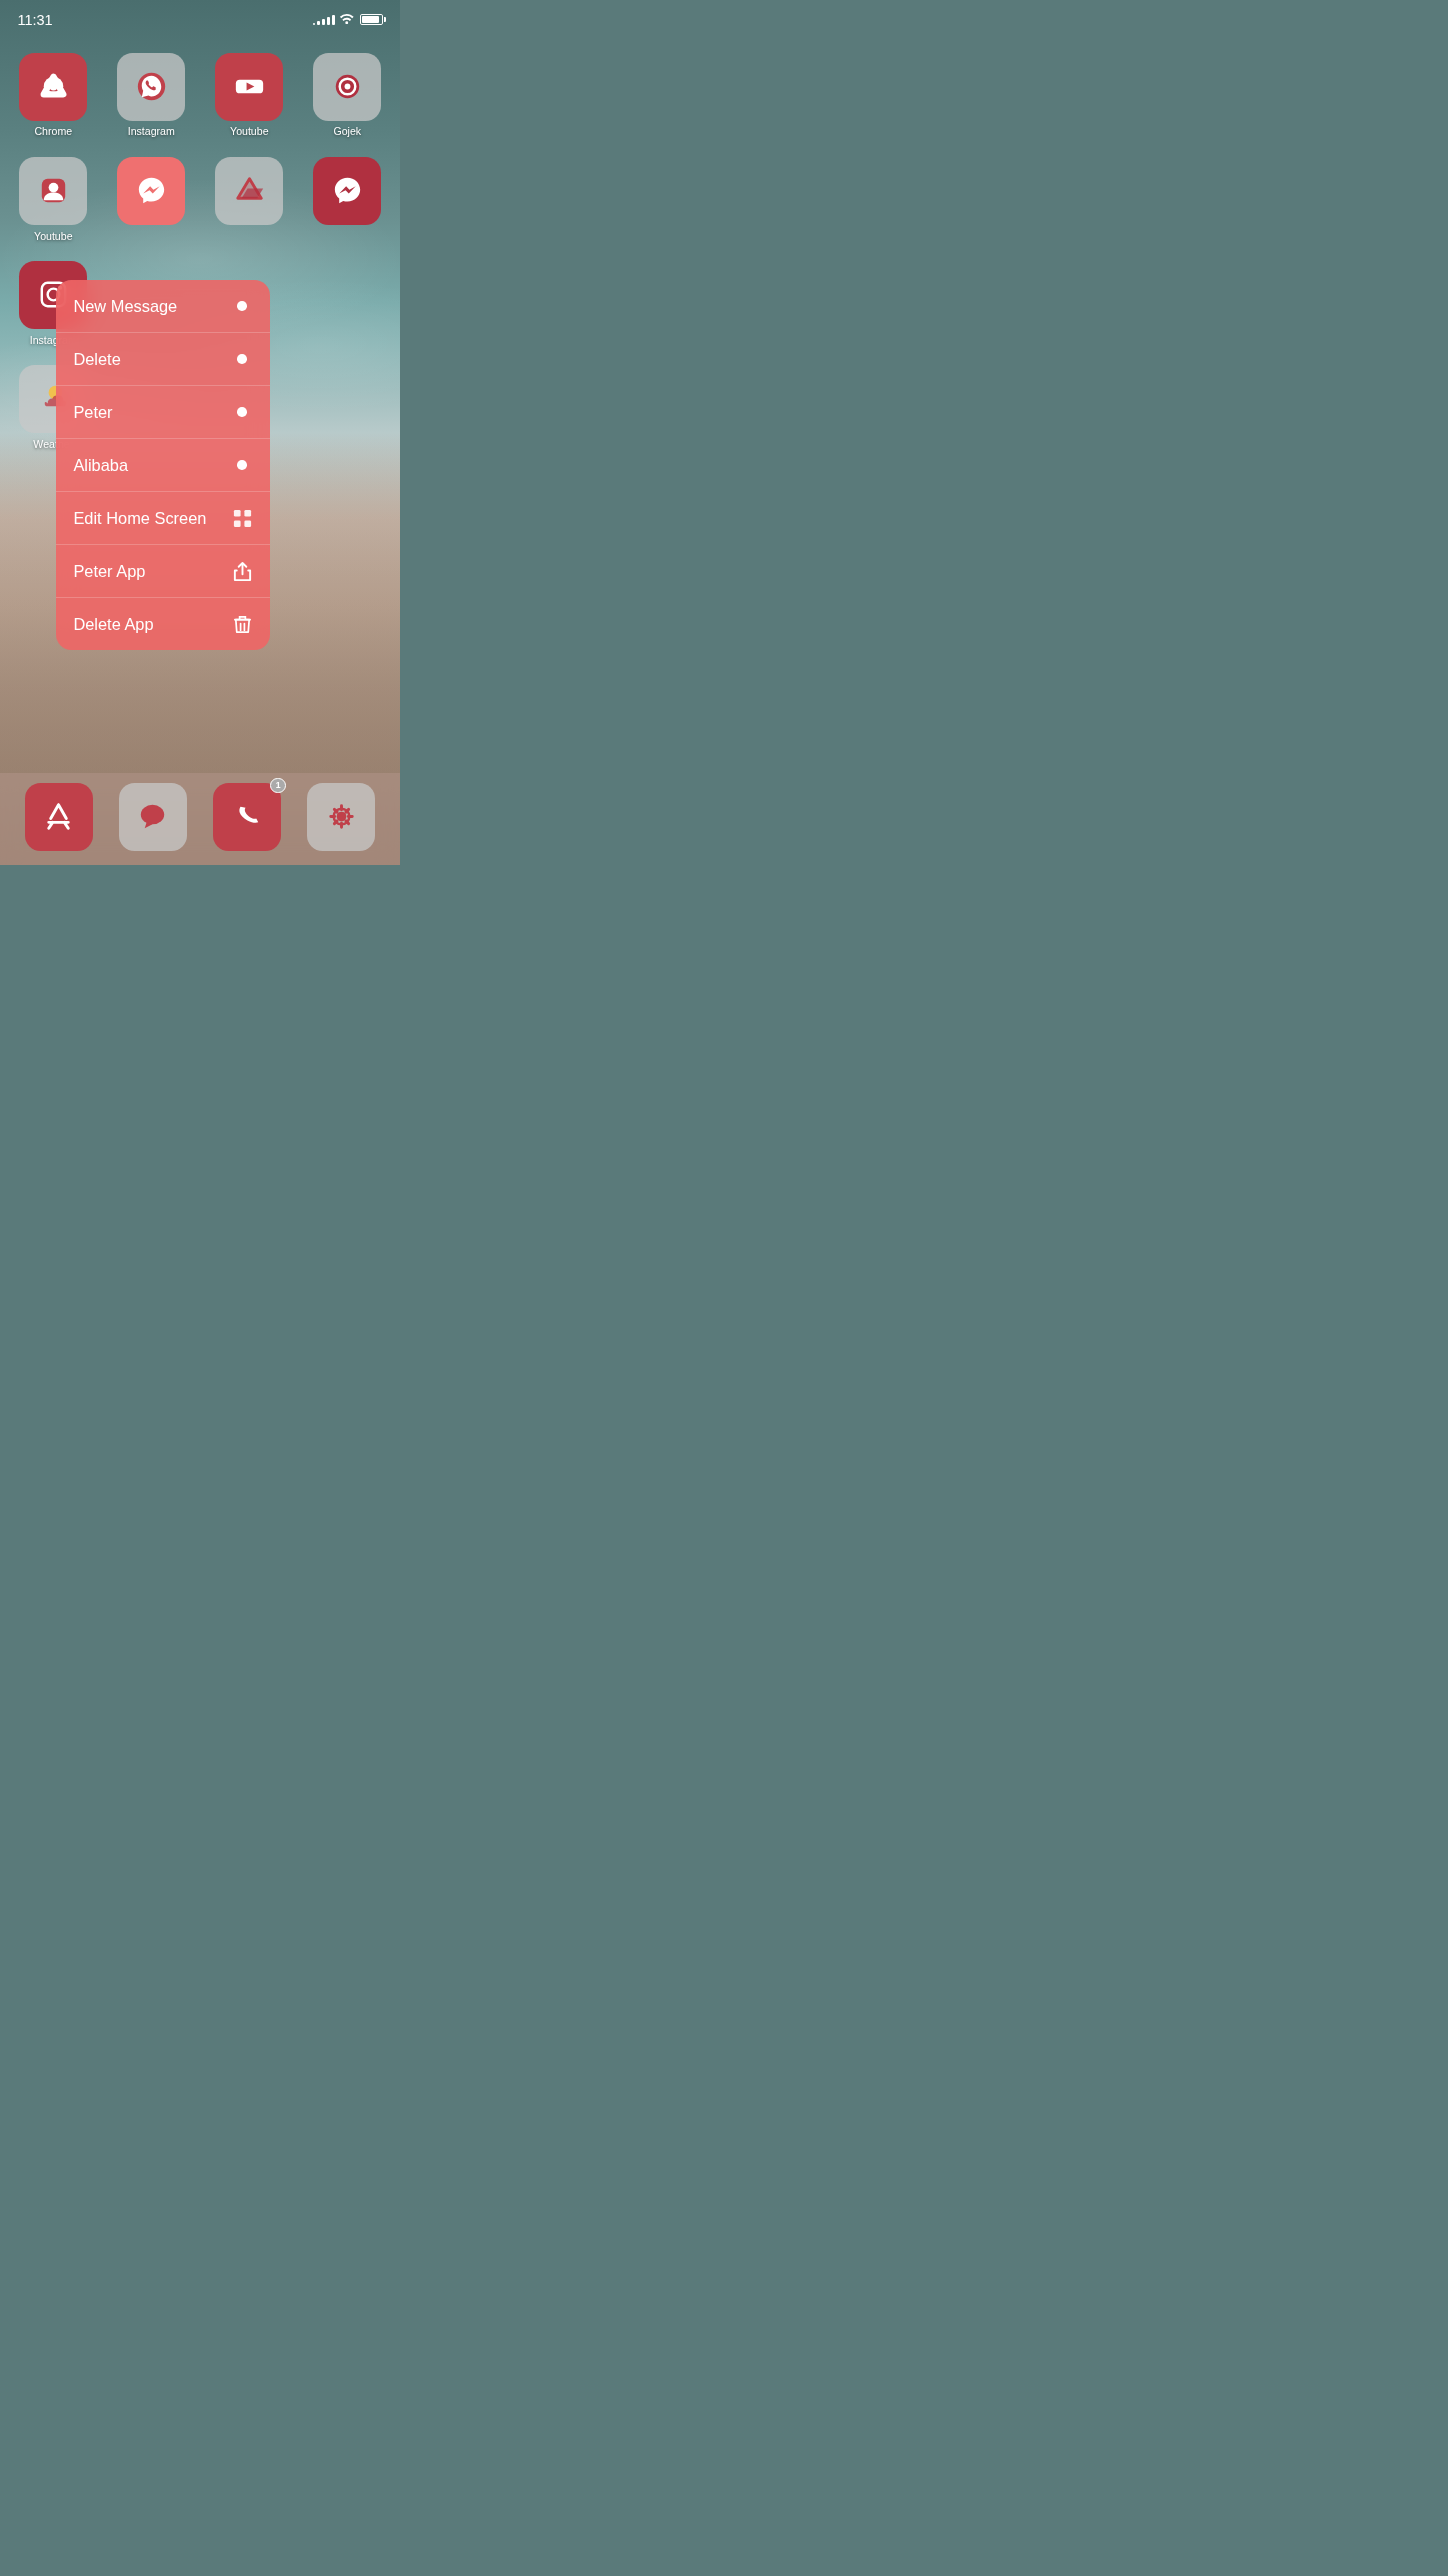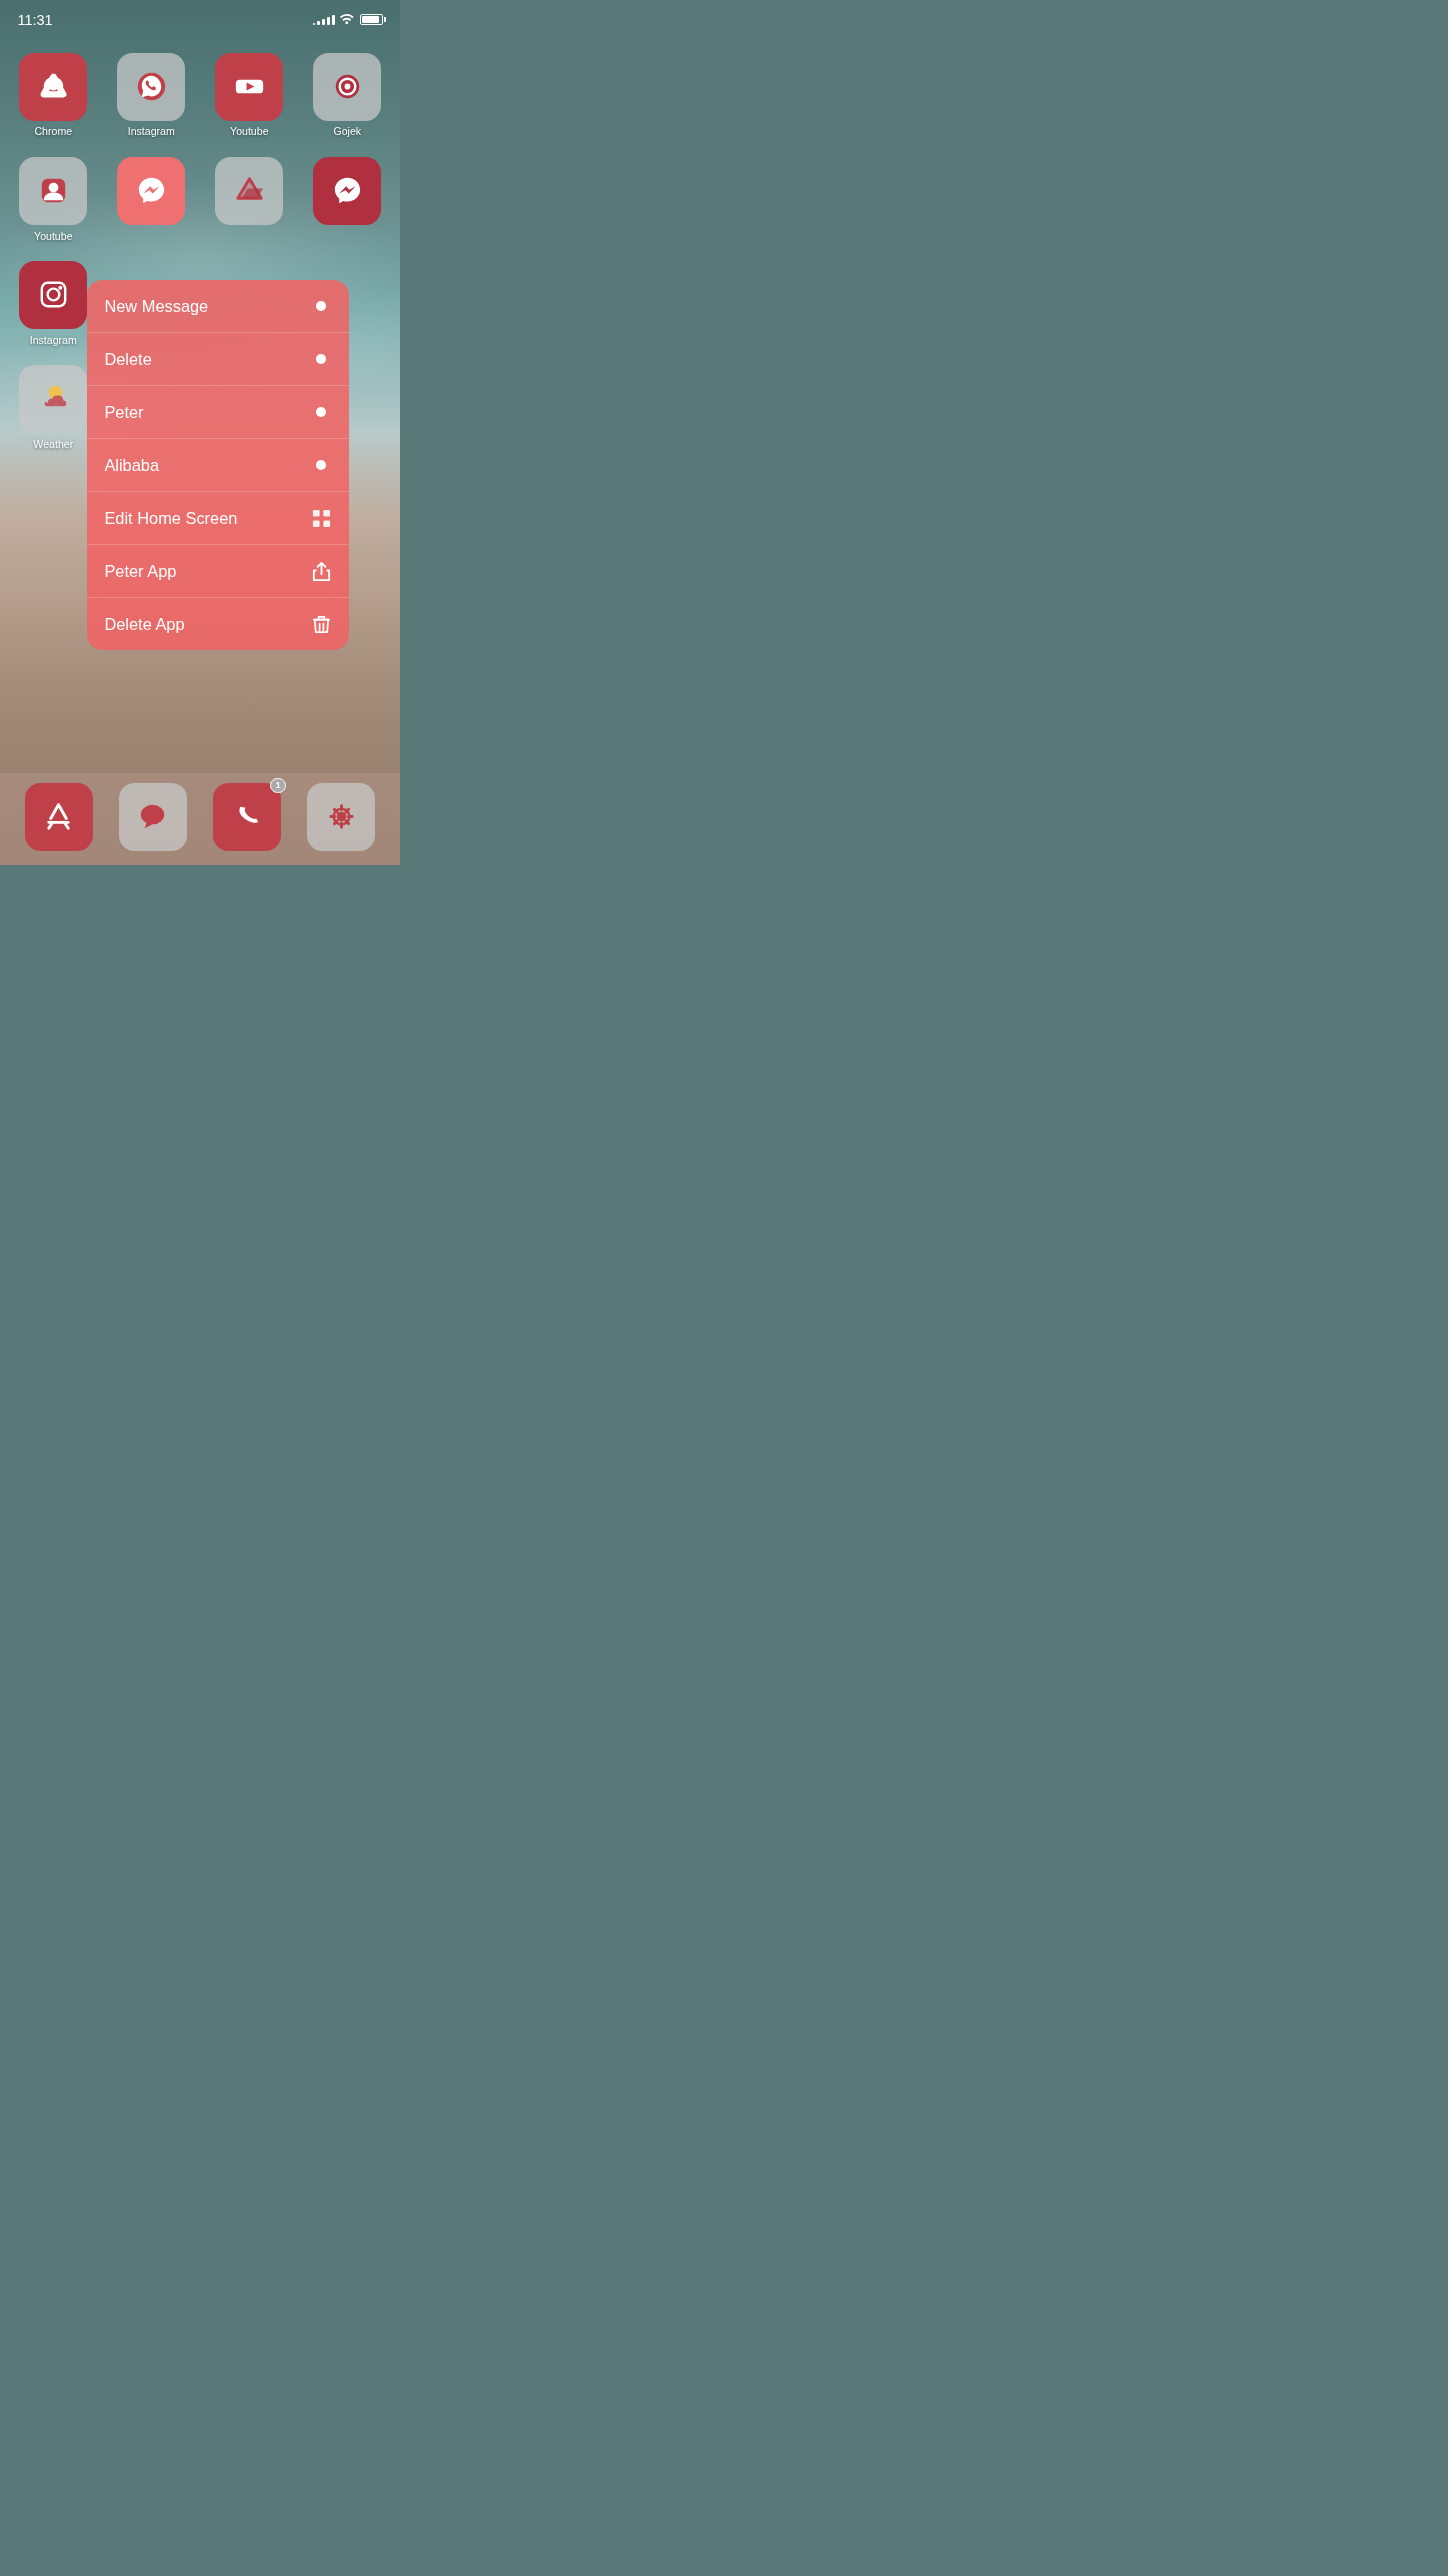--- a/index.html
+++ b/index.html
@@ -173,26 +173,25 @@
       width: 39px;
       height: 39px;
     }
 
     
     .context-menu {
       position: absolute;
       z-index: 100;
       left: 56px;
       top: 280px;
-      width: 262px;
+      width: 214px;
       background: rgba(240, 100, 100, 0.88);
       border-radius: 15.5px;
       overflow: hidden;
       backdrop-filter: blur(9.7px);
-      margin-left: 31px;
     }
 
     .menu-item {
       display: flex;
       align-items: center;
       justify-content: space-between;
       padding: 15.5px 17.4px;
       border-bottom: 1px solid rgba(255,255,255,0.2);
       cursor: pointer;
     }

